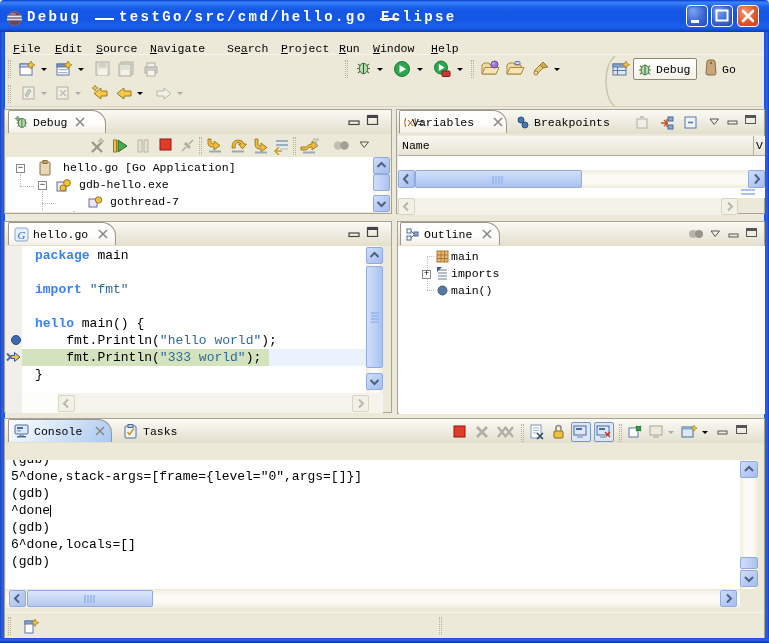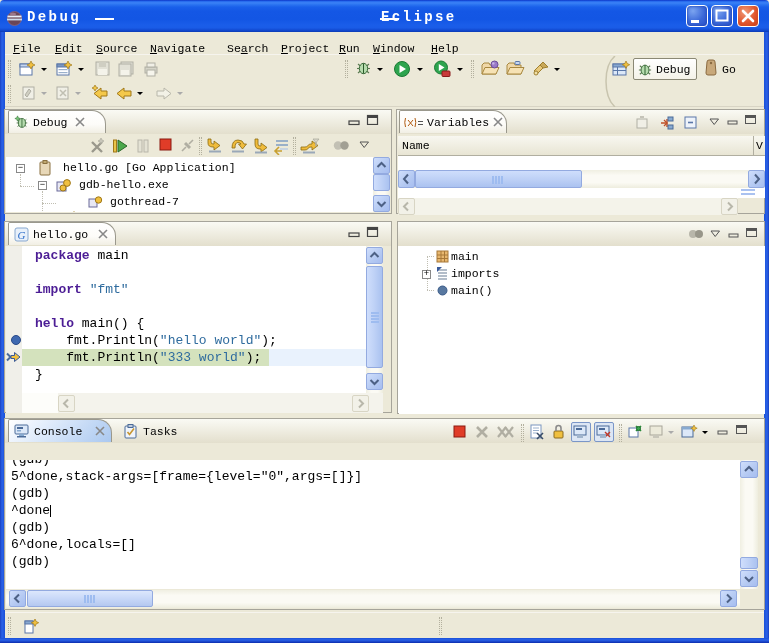--- a/index.html
+++ b/index.html
@@ -49,41 +49,42 @@
 .sb-btn.dis { background:#f2f1e8; border:1px solid #d8d5c4; }
 .sb-track-v { background:linear-gradient(90deg,#f0efe2,#fbfaf4 30%,#fbfaf4 70%,#eeedde); }
 .sb-track-h { background:linear-gradient(180deg,#f0efe2,#fbfaf4 30%,#fbfaf4 70%,#eeedde); }
 .sb-thumb { background:linear-gradient(90deg,#cfdefc,#bed1f6 50%,#aac2f0); border:1px solid #93aae0; border-radius:2px; }
 .sb-thumb-h { background:linear-gradient(180deg,#cfdefc,#bed1f6 50%,#aac2f0); border:1px solid #93aae0; border-radius:2px; }
 
 
 .exp { width:9px; height:9px; border:1px solid #888; background:#fff; font-size:9px; line-height:7px; text-align:center; font-family:"Liberation Mono",monospace; }
 
 
-.kw { color:#4c1d95; font-weight:bold; }
+.kw { color:#3b82f6; font-weight:bold; }
 .str { color:#2e6b9e; }
 
 </style>
 </head>
 <body>
 
 <div id="frame-left" class="abs"></div>
 <div id="frame-right" class="abs"></div>
 <div id="frame-bottom" class="abs"></div>
 
 <div id="titlebar" class="abs">
   <svg class="abs" style="left:7px;top:11px" width="15" height="15" viewBox="0 0 15 15">
     <circle cx="7.5" cy="7.5" r="7" fill="#6a4658"></circle>
     <circle cx="7.5" cy="7.5" r="7" fill="none" stroke="#90647a" stroke-width="0.8"></circle>
     <rect x="0.5" y="4.6" width="14" height="1.8" fill="#e8eef8"></rect>
     <rect x="0" y="7.6" width="15" height="1.8" fill="#cddaea"></rect>
     <ellipse cx="6" cy="3" rx="3" ry="1.6" fill="#a98498" opacity="0.8"></ellipse>
   </svg>
   <span class="abs ttxt" style="left:27px">Debug</span>
   <div class="abs tdash" style="left:95px"></div>
+  <span class="abs ttxt" style="left:119px">testGo/src/cmd/hello.go</span>
   <div class="abs tdash" style="left:380px"></div>
   <span class="abs ttxt" style="left:381px">Eclipse</span>
 
   <div class="abs tbtn btn-blue" style="left:686px">
     <svg width="22" height="22">
         <rect x="4" y="14" width="8" height="3" fill="#fff"></rect>
       </svg>
   </div>
   <div class="abs tbtn btn-blue" style="left:711px">
     <svg width="22" height="22">
@@ -391,24 +392,31 @@
 
 <div id="varsview" class="abs panel" style="left:396px;top:109px;width:369px;height:105px;background:#ece9d8">
   <div class="tabbar" style="height:24px"></div>
   <div class="tab tab-active" style="left:2px;width:108px">
     <svg class="abs" style="left:3px;top:6px" width="21" height="11" viewBox="0 0 21 11">
       <path d="M2.5 1 Q1 5.5 2.5 10" fill="none" stroke="#b05a10"></path>
       <path d="M5 3 L10 9 M10 3 L5 9" stroke="#b05a10"></path>
       <path d="M12 1 Q13.5 5.5 12 10" fill="none" stroke="#b05a10"></path>
       <path d="M15 4.5 L20 4.5 M15 7.5 L20 7.5" stroke="#555"></path>
     </svg>
-    <span class="tabtxt" style="left:27px">Variables</span>
+    <span class="tabtxt" style="left:12px">Variables</span>
     <svg class="abs" style="left:92px;top:5px" width="12" height="12" viewBox="0 0 12 12">
       <path d="M2 2 L10 10 M10 2 L2 10" stroke="#888" stroke-width="1.6"></path>
     </svg>
+  </div>
+  <div class="tab tab-inactive" style="left:112px;width:112px">
+    <svg class="abs" style="left:6px;top:5px" width="14" height="14" viewBox="0 0 14 14">
+      <circle cx="5" cy="4" r="3" fill="#4a7ab0" stroke="#2a4a80"></circle>
+      <circle cx="9" cy="9" r="3" fill="#4a7ab0" stroke="#2a4a80"></circle>
+    </svg>
+    <span class="tabtxt" style="left:24px">Breakpoints</span>
   </div>
 
   <svg class="abs" style="left:238px;top:5px" width="17" height="16" viewBox="0 0 17 16">
     <rect x="2" y="4" width="10" height="9" fill="#f0efe6" stroke="#b0afa4"></rect>
     <path d="M5 2 L9 2" stroke="#b0afa4" stroke-width="1.4"></path>
   </svg>
   <svg class="abs" style="left:262px;top:5px" width="17" height="16" viewBox="0 0 17 16">
     <path d="M2 8 L8 8 M8 4 L8 12" stroke="#c05028" stroke-width="1.4"></path>
     <path d="M5 5 L8 8 L5 11" fill="none" stroke="#c05028" stroke-width="1.3"></path>
     <rect x="9" y="2" width="5" height="4" fill="#88aad0" stroke="#4a6a98"></rect>
@@ -547,20 +555,32 @@
     <div class="abs sb-btn dis" style="left:330px;top:2px;width:17px;height:17px">
       <svg width="15" height="15">
           <path d="M6 3.5 L10 7.5 L6 11.5" fill="none" stroke="#b8b7aa" stroke-width="2"></path>
         </svg>
     </div>
   </div>
 </div>
 
 <div id="outlineview" class="abs panel" style="left:397px;top:221px;width:368px;height:193px;background:#fff">
   <div class="tabbar" style="height:24px"></div>
+  <div class="tab tab-active" style="left:2px;width:100px">
+    <svg class="abs" style="left:5px;top:5px" width="14" height="14" viewBox="0 0 14 14">
+      <rect x="1" y="1" width="4" height="4" fill="#fff" stroke="#4a6a98"></rect>
+      <rect x="1" y="8" width="4" height="4" fill="#fff" stroke="#4a6a98"></rect>
+      <rect x="8" y="4" width="4" height="4" fill="#88aad0" stroke="#4a6a98"></rect>
+      <path d="M5 3 L8 6 M5 10 L8 7" stroke="#4a6a98"></path>
+    </svg>
+    <span class="tabtxt" style="left:23px">Outline</span>
+    <svg class="abs" style="left:80px;top:5px" width="12" height="12" viewBox="0 0 12 12">
+      <path d="M2 2 L10 10 M10 2 L2 10" stroke="#888" stroke-width="1.6"></path>
+    </svg>
+  </div>
   <svg class="abs" style="left:290px;top:6px" width="16" height="12" viewBox="0 0 16 12">
     <circle cx="5" cy="6" r="4" fill="#b8b6aa"></circle>
       <circle cx="11" cy="6" r="4" fill="#98968a"></circle>
   </svg>
   <svg class="abs" style="left:312px;top:8px" width="11" height="8">
       <path d="M1 1 L9.5 1 L5.2 6.5 z" fill="none" stroke="#555"></path>
     </svg>
   <svg class="abs" style="left:330px;top:5px" width="13" height="11">
       <rect x="1" y="7" width="9" height="3" fill="none" stroke="#555" stroke-width="1"></rect>
     </svg>
@@ -584,21 +604,21 @@
       <path d="M2 1 L7 1 L2 6 z" fill="#3a5a9a"></path>
     </svg>
     <span class="abs" style="left:52px;top:21px">imports</span>
     <svg class="abs" style="left:36px;top:37px" width="15" height="15" viewBox="0 0 15 15">
       <circle cx="7.5" cy="7.5" r="4.5" fill="#5878a0" stroke="#3a5a88"></circle>
     </svg>
     <span class="abs" style="left:52px;top:38px">main()</span>
   </div>
 </div>
 
-<div id="consoleview" class="abs panel" style="left:4px;top:418px;width:761px;height:192px;background:#ece9d8">
+<div id="consoleview" class="abs panel" style="left:4px;top:418px;width:761px;height:220px;background:#ece9d8">
   <div class="tabbar" style="height:24px"></div>
   <div class="tab tab-active" style="left:3px;width:104px;background:linear-gradient(135deg,#ffffff 0%,#dce9fa 40%,#aac8f0 100%)">
     <svg class="abs" style="left:5px;top:4px" width="16" height="14" viewBox="0 0 16 14">
       <rect x="1" y="1" width="13" height="9" rx="1" fill="#dce8f8" stroke="#4a6a98"></rect>
       <rect x="3" y="3" width="6" height="2" fill="#4a6a98"></rect>
       <rect x="3" y="6" width="4" height="1.5" fill="#88aad0"></rect>
       <rect x="5" y="10" width="5" height="2" fill="#88aad0"></rect>
       <rect x="3" y="12" width="9" height="1.5" fill="#4a6a98"></rect>
     </svg>
     <span class="tabtxt" style="left:25px">Console</span>

